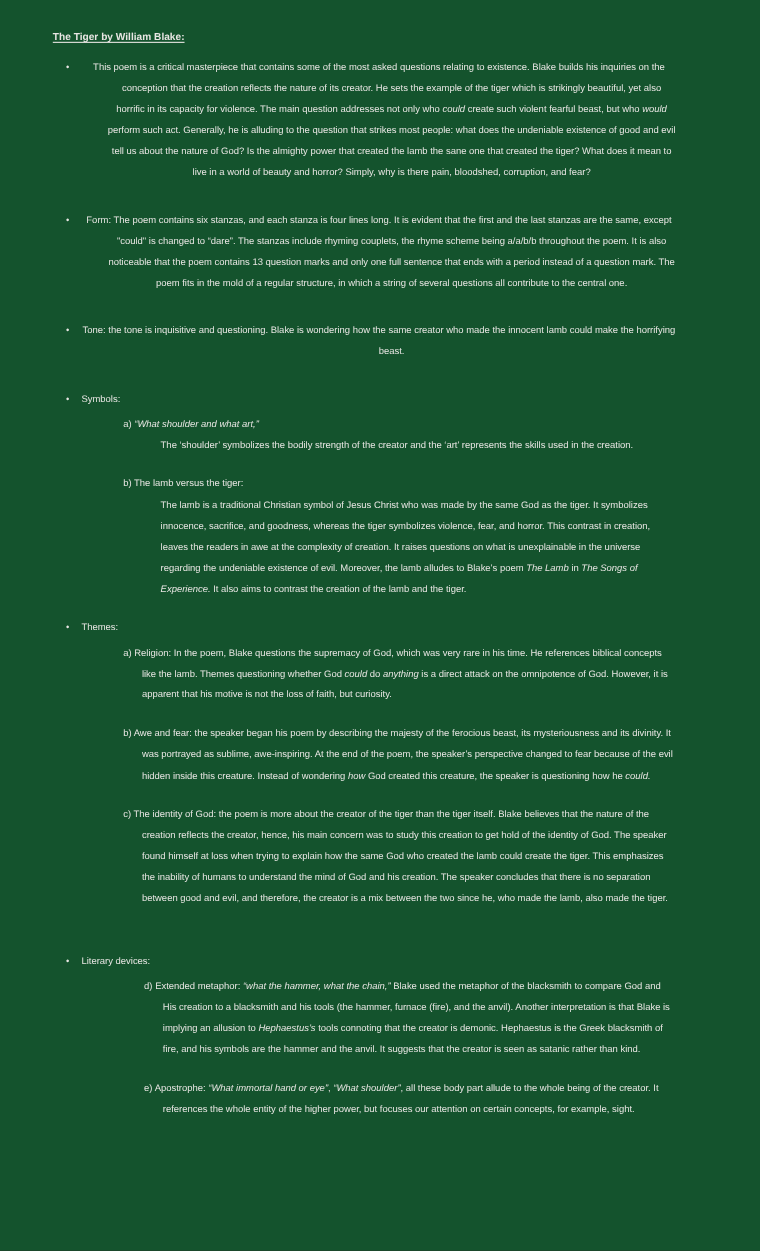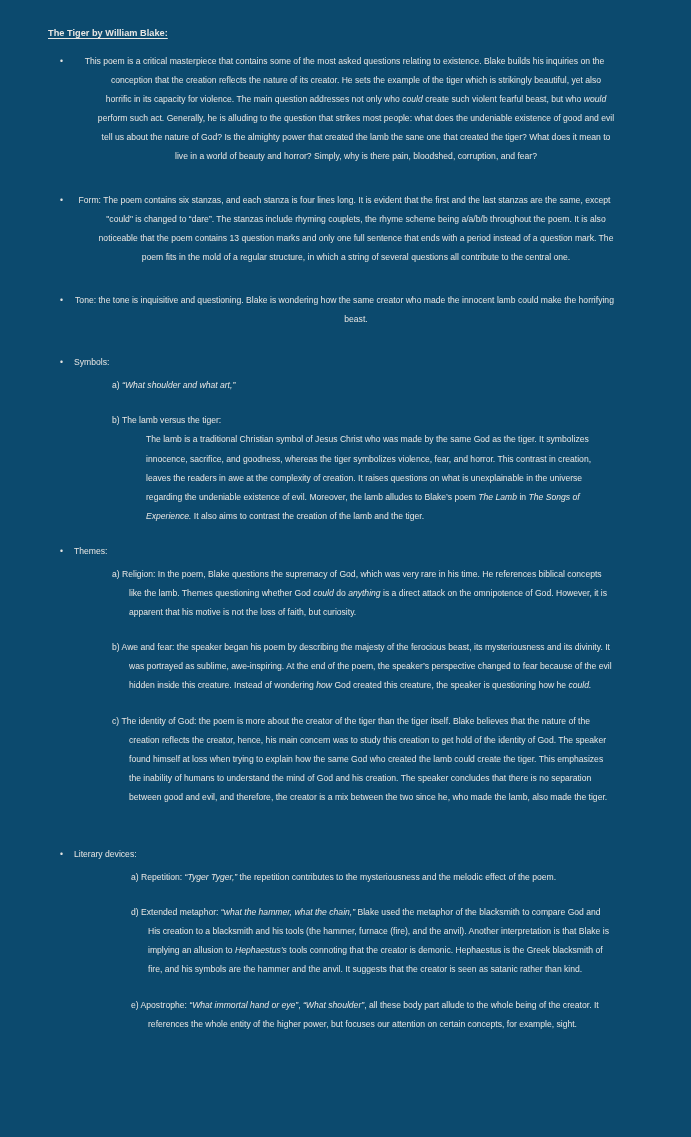--- a/index.html
+++ b/index.html
@@ -14,21 +14,21 @@
     overflow: hidden;
     font-family: "Liberation Sans", sans-serif;
     color: #e8e6e3;
     -webkit-font-smoothing: antialiased;
   }
 
   #page {
     position: relative;
     width: 691px;
     height: 1137px;
-    background: #0c4a6e;
+    background: #14532d;
     padding: 28px 76px 0 48px;
   }
 
   .doc-title {
     font-size: 9.2px;
     font-weight: bold;
     text-decoration: underline;
     text-underline-offset: 2px;
     letter-spacing: 0.02px;
     margin: 0 0 14px 0;
@@ -126,20 +126,21 @@
 
   <div class="bullet label-only">
     <span class="marker">•</span>
     <span class="body"><b>Symbols:</b></span>
   </div>
 
   <div class="subgroup">
     <div class="sub indent-a">
       <span>a)</span>
       <i>“What shoulder and what art,”</i>
+      <span class="cont">The ‘shoulder’ symbolizes the bodily strength of the creator and the ‘art’ represents the skills used in the creation.</span>
     </div>
     <div class="sub indent-a">
       <span>b)</span>
       <span>The lamb versus the tiger:</span>
       <span class="cont"><span>The lamb is a traditional Christian symbol of Jesus Christ who was made by the same God as the tiger. It symbolizes innocence, sacrifice, and goodness, whereas the tiger symbolizes violence, fear, and horror. This contrast in creation, leaves the readers in awe at the complexity of creation. It raises questions on what is unexplainable in the universe regarding the undeniable existence of evil. Moreover, the lamb alludes to Blake’s poem </span><i>The Lamb</i><span> in </span><i>The Songs of Experience.</i><span> It also aims to contrast the creation of the lamb and the tiger.</span></span>
     </div>
   </div>
 
   <div class="bullet label-only">
     <span class="marker">•</span>
@@ -163,24 +164,20 @@
 
   <div class="spacer-lg"></div>
 
   <div class="bullet label-only">
     <span class="marker">•</span>
     <span class="body"><b>Literary devices:</b></span>
   </div>
 
   <div class="subgroup">
     <div class="sub indent-b">
-      <span>a)</span>
-      <span>Repetition: </span><i>“Tyger Tyger,”</i><span> the repetition contributes to the mysteriousness and the melodic effect of the poem.</span>
-    </div>
-    <div class="sub indent-b">
       <span>d)</span>
       <span>Extended metaphor: </span><i>“what the hammer, what the chain,”</i><span> Blake used the metaphor of the blacksmith to compare God and His creation to a blacksmith and his tools (the hammer, furnace (fire), and the anvil). Another interpretation is that Blake is implying an allusion to </span><i>Hephaestus’s</i><span> tools connoting that the creator is demonic. Hephaestus is the Greek blacksmith of fire, and his symbols are the hammer and the anvil. It suggests that the creator is seen as satanic rather than kind.</span>
     </div>
     <div class="sub indent-b">
       <span>e)</span>
       <span>Apostrophe: </span><i>“What immortal hand or eye”</i><span>, </span><i>“What shoulder”</i><span>, all these body part allude to the whole being of the creator. It references the whole entity of the higher power, but focuses our attention on certain concepts, for example, sight.</span>
     </div>
   </div>
 
 </div>

